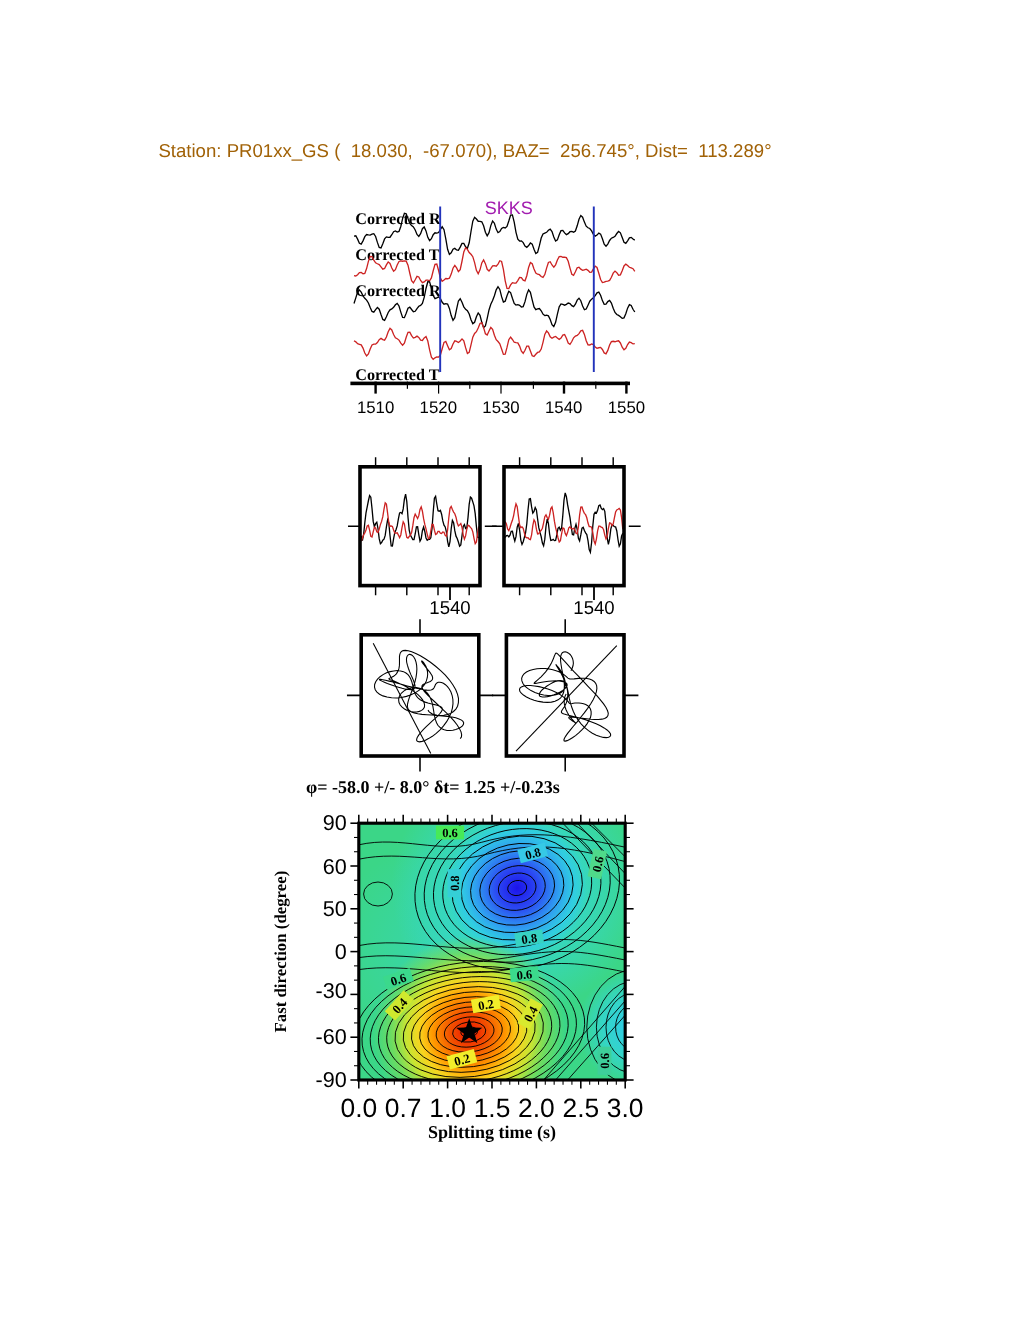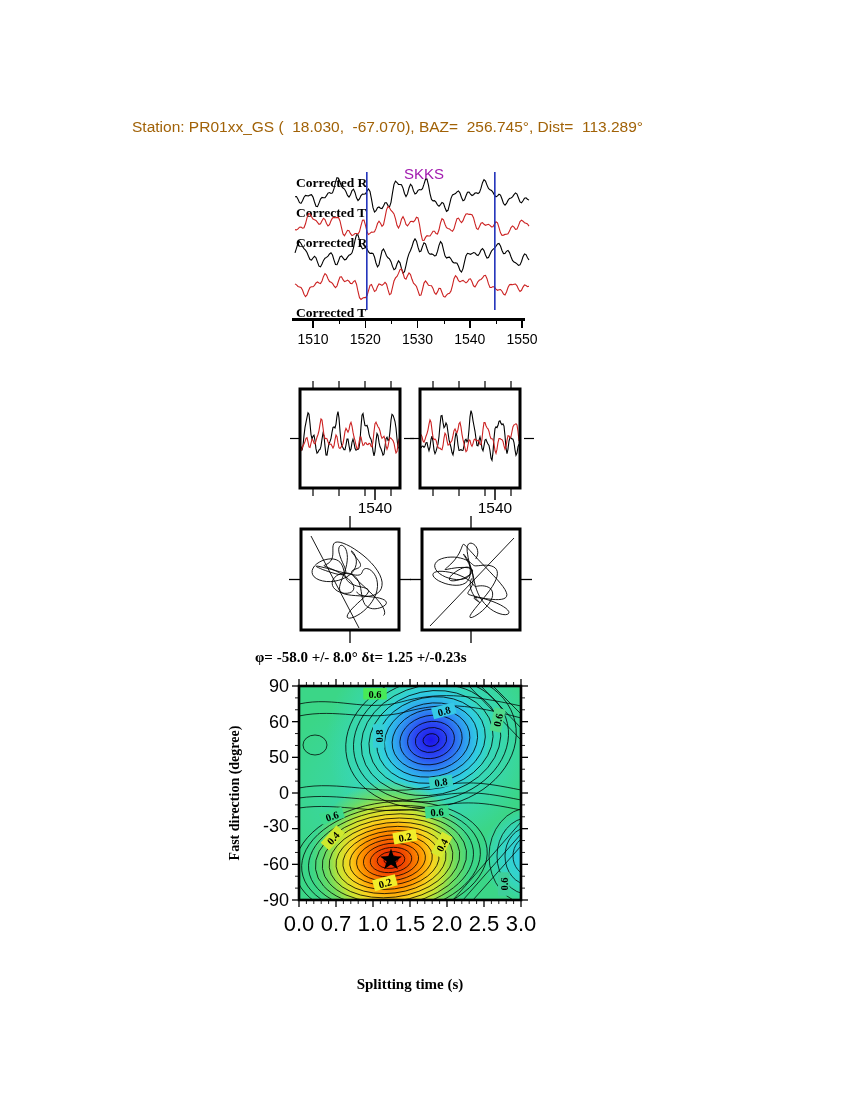--- a/index.html
+++ b/index.html
@@ -19,21 +19,21 @@
   .zp,.pm{position:absolute;}
   .p1540{position:absolute;width:60px;text-align:center;font-size:15.5px;top:499px;}
   #pl1{left:345px;} #pl2{left:465px;}
   #ctitle{position:absolute;left:255px;top:649px;width:310px;
           font-family:"Liberation Serif",serif;font-weight:bold;font-size:15px;}
   #cplot{position:absolute;left:255px;top:670px;}
   .ytl{position:absolute;left:243px;width:46px;text-align:right;font-size:18px;}
   #ytitle{position:absolute;left:126px;top:784px;width:220px;height:18px;text-align:center;
           transform:rotate(-90deg);font-family:"Liberation Serif",serif;font-weight:bold;font-size:14px;}
   .xtl{position:absolute;width:44px;text-align:center;font-size:22px;top:911px;}
-  #xtitle{position:absolute;left:300px;top:976px;width:220px;text-align:center;
+  #xtitle{position:absolute;left:300px;top:936px;width:220px;text-align:center;
           font-family:"Liberation Serif",serif;font-weight:bold;font-size:15px;}
   #results{position:absolute;left:0;top:963px;width:800px;text-align:center;font-size:17px;color:#111;}
 </style>
 </head>
 <body>
 
 <div id="stage">
   <div class="hdr" id="hdr1">Station: PR01xx_GS (  18.030,  -67.070), BAZ=  256.745°, Dist=  113.289°</div>
   <div id="skks">SKKS</div>
   <div id="tracelabels">

